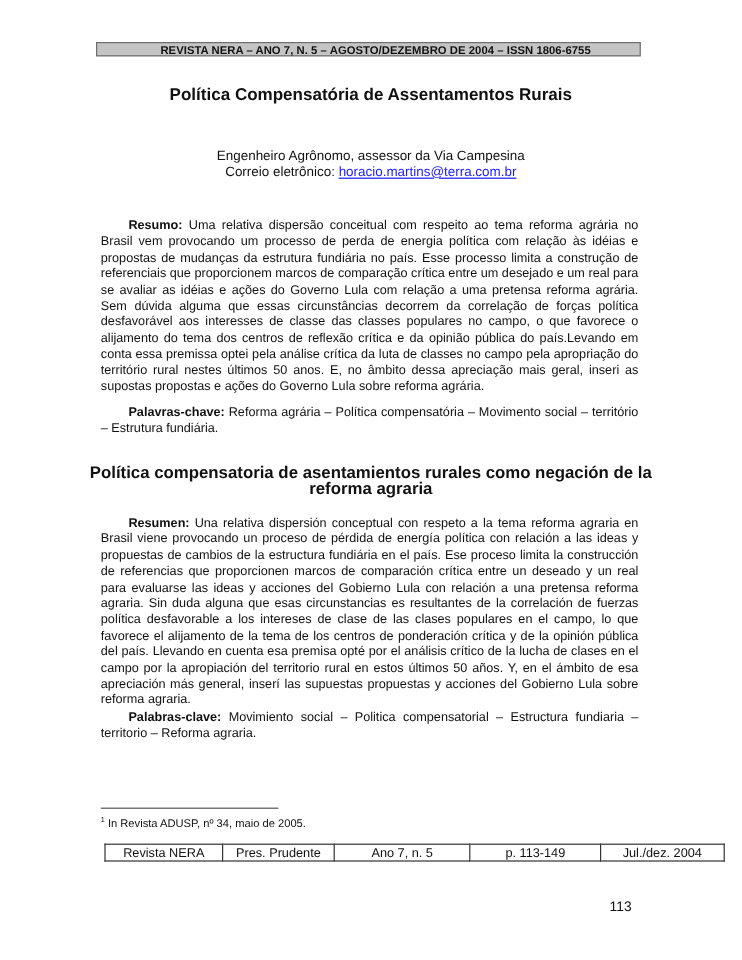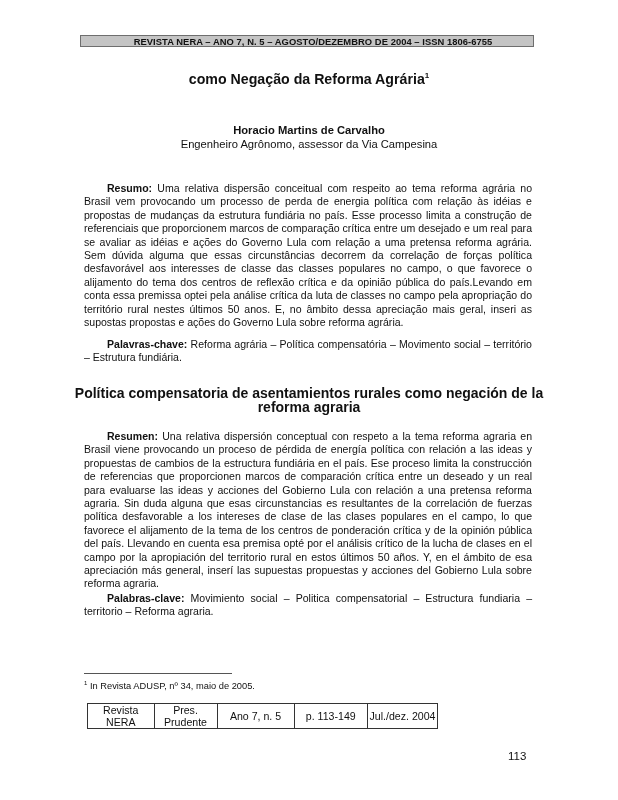--- a/index.html
+++ b/index.html
@@ -21,37 +21,37 @@
   .para b { font-weight: bold; padding-left: 23px; }
   .abs-pt { top: 182px; }
   .kw-pt { top: 338px; }
   .title-es { position: absolute; left: 70px; width: 478px; top: 386px; text-align: center;
               font-weight: bold; font-size: 14px; line-height: 14px; }
   .abs-es { top: 430px; }
   .kw-es { top: 592px; }
   .fn-rule { position: absolute; left: 84px; top: 673px; width: 148px; border-top: 1px solid #555; }
   .footnote { position: absolute; left: 84px; top: 680px; font-size: 9.3px; line-height: 12px; }
   .footnote sup { font-size: 6px; vertical-align: 4px; line-height: 0; }
-  table.cite { position: absolute; left: 87px; top: 703px; width: 351px; border-collapse: collapse;
+  table.cite { position: absolute; left: 87px; top: 703px; width: 517px; border-collapse: collapse;
                font-size: 10.6px; }
   table.cite td { border: 1px solid #333; text-align: center; padding: 0; height: 13px; line-height: 12px; }
   .page-num { position: absolute; left: 508px; top: 750px; font-size: 11.5px; }
 </style>
 </head>
 <body>
 
 <div class="header-bar">REVISTA NERA – ANO 7, N. 5 – AGOSTO/DEZEMBRO DE 2004 – ISSN 1806-6755</div>
 
 <div class="title">
-  <div><span>como Negação da Reforma Agrária</span><sup>1</sup></div>
+  <div>Política Compensatória de Assentamentos Rurais</div>
 </div>
 
 <div class="author">
-  <div class="name">Horacio Martins de Carvalho</div>
   <div>Engenheiro Agrônomo, assessor da Via Campesina</div>
+  <div><span>Correio eletrônico: </span><a>horacio.martins@terra.com.br</a></div>
 </div>
 
 <div class="para abs-pt"><b>Resumo:</b><span> Uma relativa dispersão conceitual com respeito ao tema reforma agrária no Brasil vem provocando um processo de perda de energia política com relação às idéias e propostas de mudanças da estrutura fundiária no país. Esse processo limita a construção de referenciais que proporcionem marcos de comparação crítica entre um desejado e um real para se avaliar as idéias e ações do Governo Lula com relação a uma pretensa reforma agrária. Sem dúvida alguma que essas circunstâncias decorrem da correlação de forças política desfavorável aos interesses de classe das classes populares no campo, o que favorece o alijamento do tema dos centros de reflexão crítica e da opinião pública do país.Levando em conta essa premissa optei pela análise crítica da luta de classes no campo pela apropriação do território rural nestes últimos 50 anos. E, no âmbito dessa apreciação mais geral, inseri as supostas propostas e ações do Governo Lula sobre reforma agrária.</span></div>
 
 <div class="para kw-pt"><b>Palavras-chave:</b><span> Reforma agrária – Política compensatória – Movimento social – território – Estrutura fundiária.</span></div>
 
 <div class="title-es">Política compensatoria de asentamientos rurales como negación de la reforma agraria</div>
 
 <div class="para abs-es"><b>Resumen:</b><span> Una relativa dispersión conceptual con respeto a la tema reforma agraria en Brasil viene provocando un proceso de pérdida de energía política con relación a las ideas y propuestas de cambios de la estructura fundiária en el país. Ese proceso limita la construcción de referencias que proporcionen marcos de comparación crítica entre un deseado y un real para evaluarse las ideas y acciones del Gobierno Lula con relación a una pretensa reforma agraria. Sin duda alguna que esas circunstancias es resultantes de la correlación de fuerzas política desfavorable a los intereses de clase de las clases populares en el campo, lo que favorece el alijamento de la tema de los centros de ponderación crítica y de la opinión pública del país. Llevando en cuenta esa premisa opté por el análisis crítico de la lucha de clases en el campo por la apropiación del territorio rural en estos últimos 50 años. Y, en el ámbito de esa apreciación más general, inserí las supuestas propuestas y acciones del Gobierno Lula sobre reforma agraria.</span></div>
 

